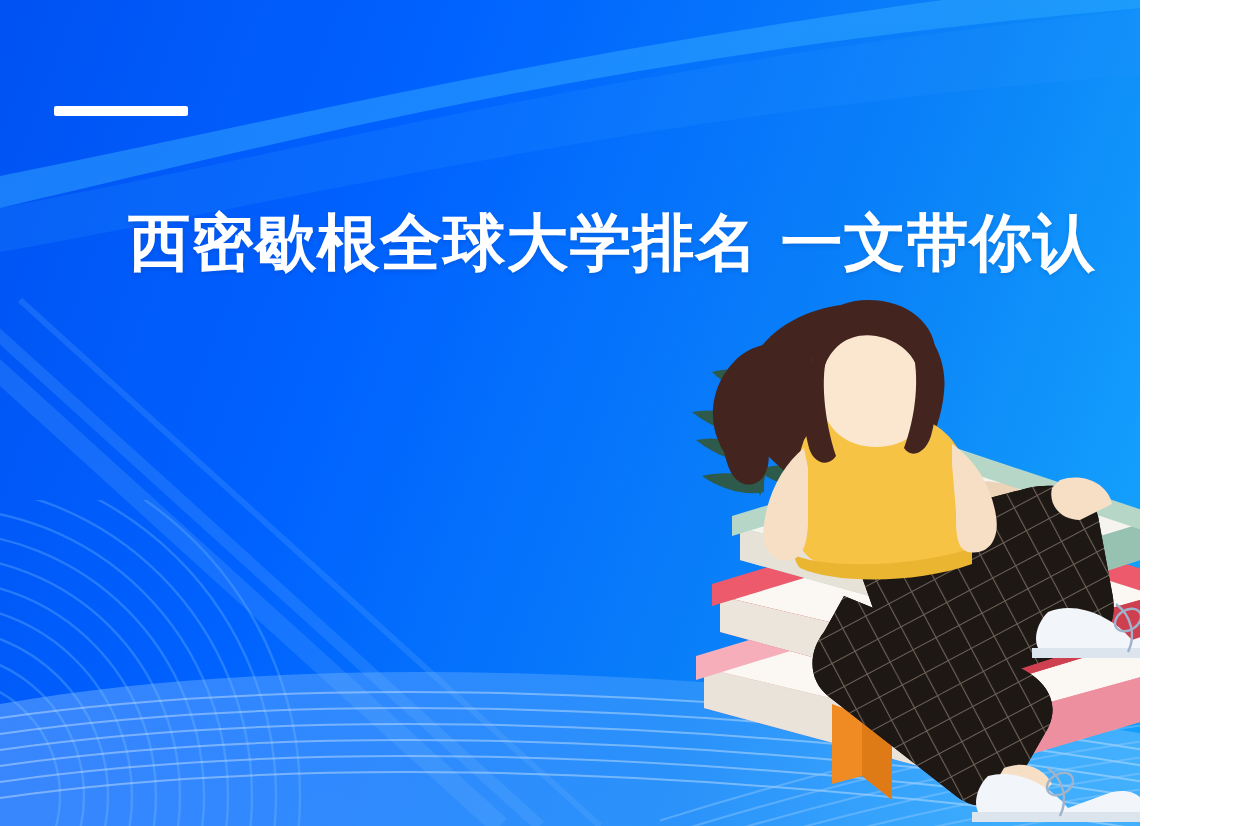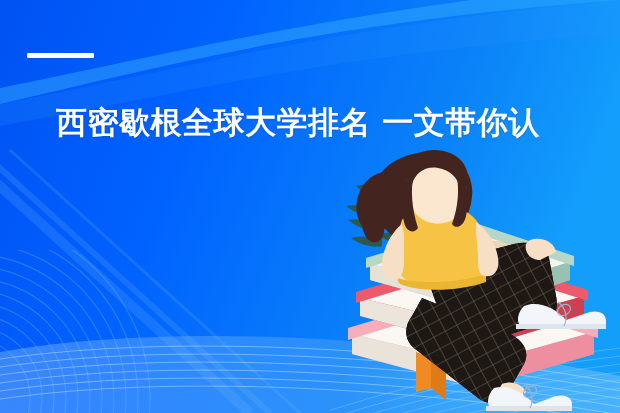--- a/index.html
+++ b/index.html
@@ -7,24 +7,25 @@
     margin: 0;
     padding: 0;
     background: #ffffff;
   }
   body {
     font-family: "Liberation Sans", "DejaVu Sans", sans-serif;
   }
 
   .banner {
     position: relative;
-    width: 620px;
+    width: 570px;
     height: 413px;
     overflow: hidden;
     background: linear-gradient(100deg, #0057F5 0%, #0062FF 38%, #0A80F8 78%, #119BFB 100%);
+    text-align: center;
   }
 
   
   .bg-layer {
     position: absolute;
     inset: 0;
     pointer-events: none;
   }
   .bg-svg { display: block; width: 620px; height: 413px; }
 

